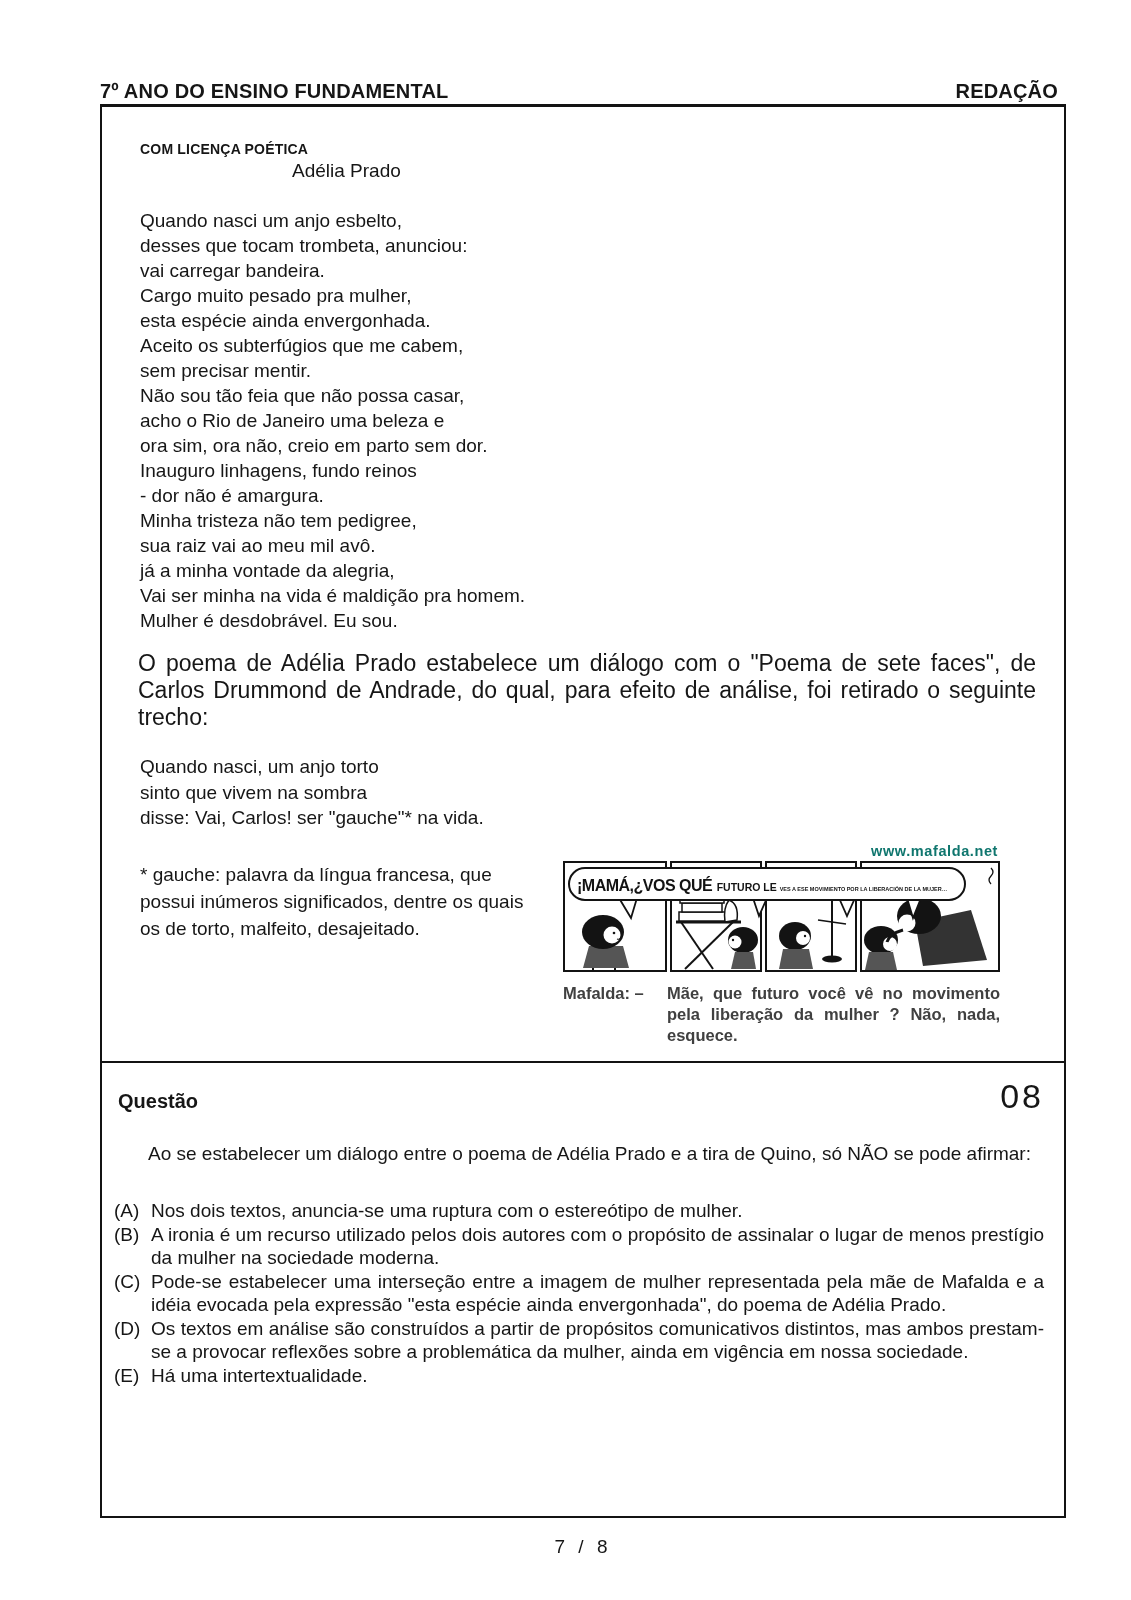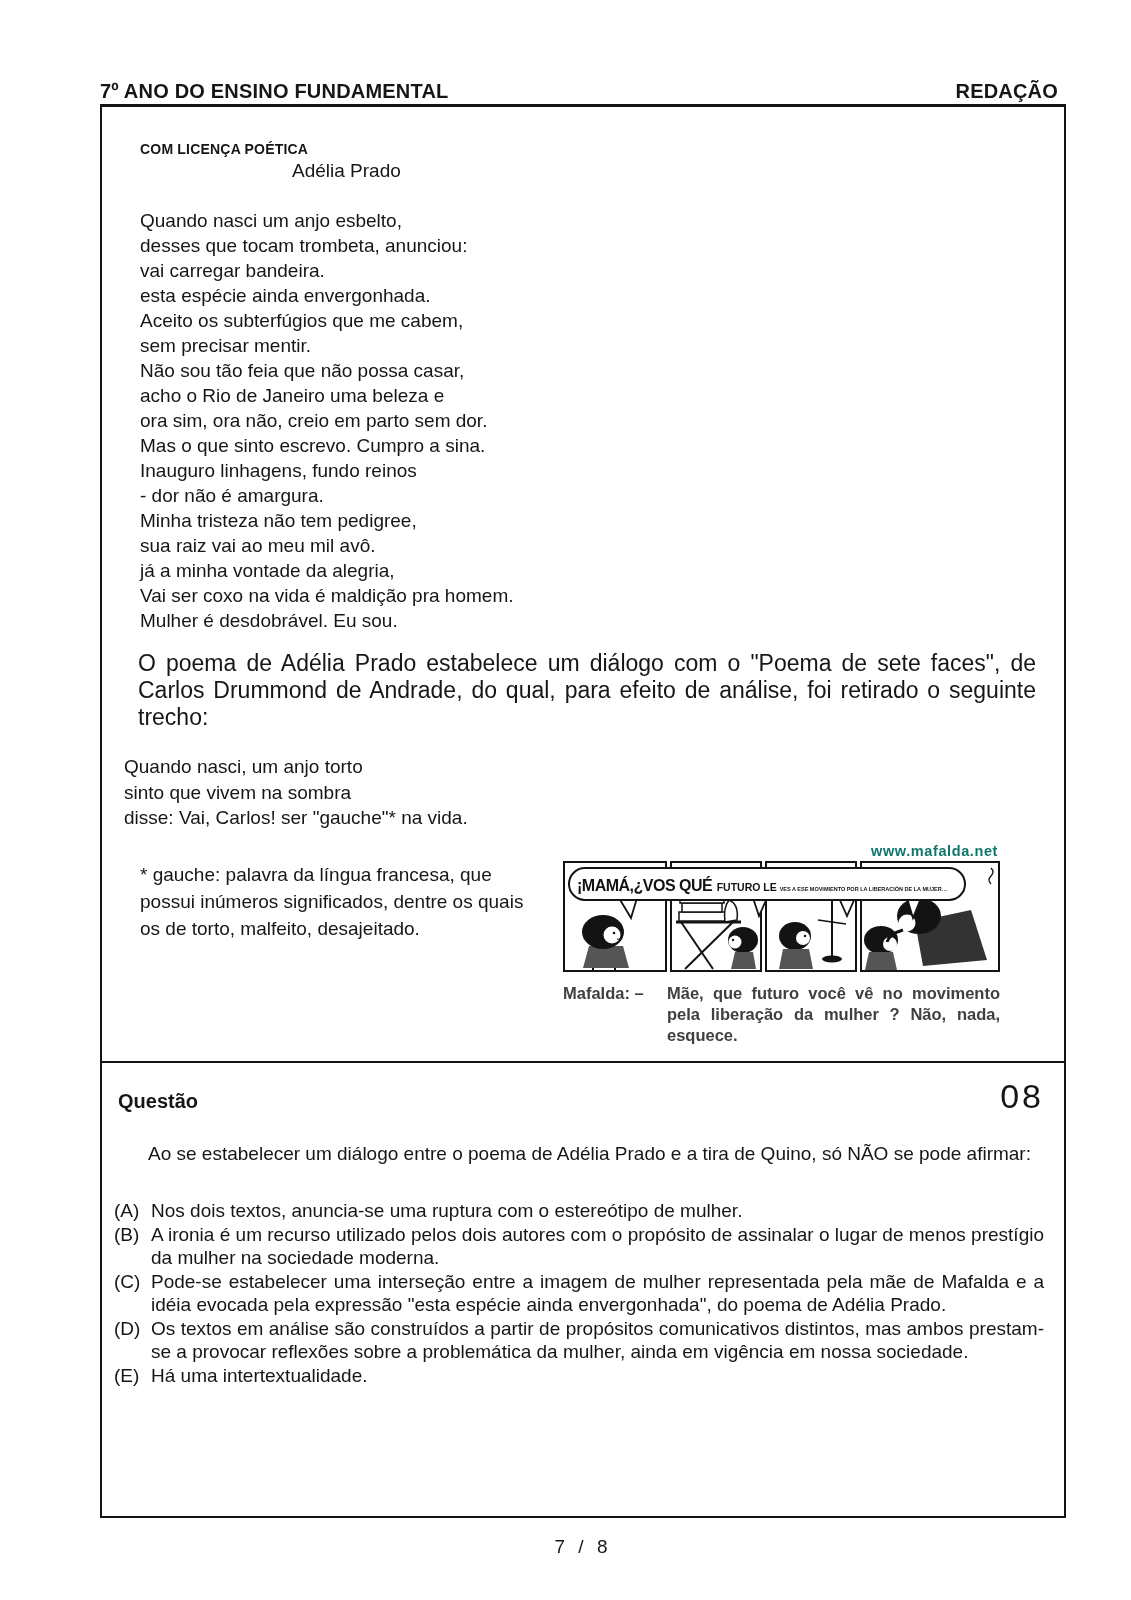--- a/index.html
+++ b/index.html
@@ -30,21 +30,21 @@
   }
 
   
   .poem-title{margin:34px 28px 0 38px;font-size:14px;font-weight:bold;letter-spacing:0.2px;}
   .poem-author{margin:3px 0 16px 38px;padding-left:152px;font-size:19px;}
   .poem{margin:26px 0 0 38px;font-size:19px;line-height:25px;}
 
   .dialogue-note{
     margin:17px 28px 0 36px;font-size:23px;line-height:27px;text-align:justify;
   }
-  .excerpt{margin:23px 0 0 22px;font-size:19px;line-height:25.5px;}
+  .excerpt{margin:23px 0 0 38px;font-size:19px;line-height:25.5px;}
 
   
   .bottom-row{
     display:flex;justify-content:space-between;align-items:flex-start;
     margin:12px 64px 0 38px;
   }
   .footnote{width:400px;font-size:19px;line-height:27px;margin-top:18px;}
 
   .comic-block{width:437px;flex:none;}
   .comic-url{text-align:right;font-size:14.5px;letter-spacing:0.6px;color:#0f766e;margin:0 2px 1px 0;font-weight:bold;}
@@ -87,33 +87,33 @@
 
   <div class="frame1">
 
     <div class="poem-title">COM LICENÇA POÉTICA</div>
     <div class="poem-author">Adélia Prado</div>
 
     <div class="poem">
       <div>Quando nasci um anjo esbelto,</div>
       <div>desses que tocam trombeta, anunciou:</div>
       <div>vai carregar bandeira.</div>
+      <div>Cargo muito pesado pra mulher,</div>
       <div>esta espécie ainda envergonhada.</div>
       <div>Aceito os subterfúgios que me cabem,</div>
       <div>sem precisar mentir.</div>
       <div>Não sou tão feia que não possa casar,</div>
       <div>acho o Rio de Janeiro uma beleza e</div>
       <div>ora sim, ora não, creio em parto sem dor.</div>
-      <div>Mas o que sinto escrevo. Cumpro a sina.</div>
       <div>Inauguro linhagens, fundo reinos</div>
       <div>- dor não é amargura.</div>
       <div>Minha tristeza não tem pedigree,</div>
       <div>sua raiz vai ao meu mil avô.</div>
       <div>já a minha vontade da alegria,</div>
-      <div>Vai ser coxo na vida é maldição pra homem.</div>
+      <div>Vai ser minha na vida é maldição pra homem.</div>
       <div>Mulher é desdobrável. Eu sou.</div>
     </div>
 
     <div class="dialogue-note">O poema de Adélia Prado estabelece um diálogo com o "Poema de sete faces", de Carlos Drummond de Andrade, do qual, para efeito de análise, foi retirado o seguinte trecho:</div>
 
     <div class="excerpt">
       <div>Quando nasci, um anjo torto</div>
       <div>sinto que vivem na sombra</div>
       <div>disse: Vai, Carlos! ser "gauche"* na vida.</div>
     </div>

